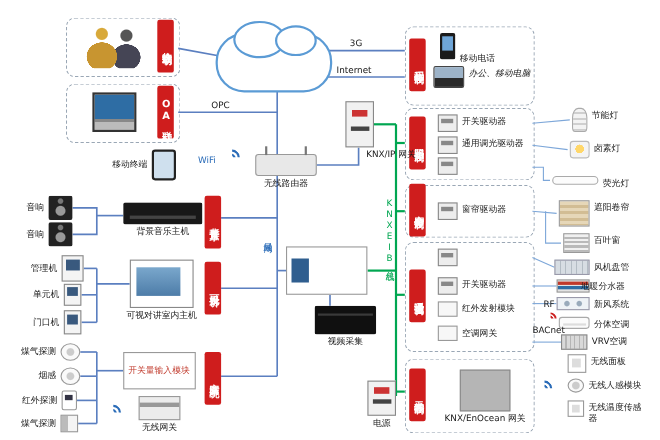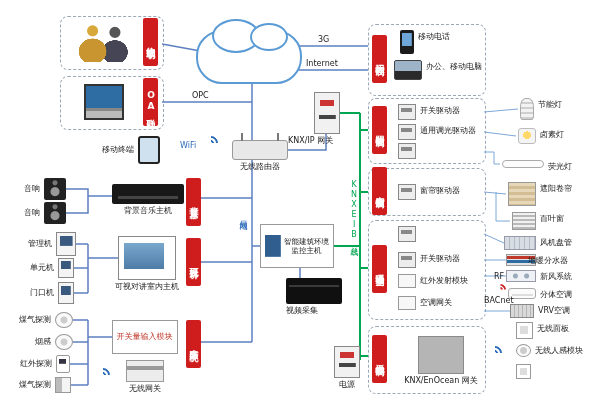--- a/index.html
+++ b/index.html
@@ -180,33 +180,32 @@
     <div class="ic ic-screen" style="left: 118px; top: 236px; width: 58px; height: 44px;"></div>
     <div class="lb" style="left: 108px; top: 282px; width: 78px; text-align: center;">可视对讲室内主机</div>
     <div class="ic ic-io-box" style="left: 112px; top: 320px; width: 66px; height: 34px;"></div>
     <div class="lb" style="color: rgb(192, 57, 43); left: 116px; top: 322px; width: 57px; height: 30px; display: flex; align-items: center; justify-content: center; text-align: center;">开关量输入模块</div>
     <div class="ic ic-module" style="left: 126px; top: 360px; width: 38px; height: 22px;"></div>
     <div class="lb" style="left: 120px; top: 384px; width: 50px; text-align: center;">无线网关</div>
     <div class="ic ic-signal" style="left: 96px; top: 368px; width: 14px; height: 14px;"></div>
     <div class="ic ic-router" style="left: 232px; top: 140px; width: 56px; height: 20px;"></div>
     <div class="lb" style="left: 230px; top: 162px; width: 60px; text-align: center;">无线路由器</div>
     <div class="ic ic-din-module" style="left: 314px; top: 92px; width: 26px; height: 42px;"></div>
-    <div class="lb" style="left: 288px; top: 136px; width: 66px; text-align: left;">KNX/IP 网关</div>
+    <div class="lb" style="left: 312px; top: 136px; width: 66px; text-align: right;">KNX/IP 网关</div>
     <div class="ic ic-host-box" style="left: 260px; top: 224px; width: 74px; height: 44px;"></div>
-    <div class="lb" style="font-size: 7.5px; left: 284px; top: 226px; width: 45px; height: 40px; display: flex; align-items: center; justify-content: center; text-align: center;">智能建筑环境监控主机</div>
     <div class="ic ic-av-black" style="left: 286px; top: 278px; width: 56px; height: 26px;"></div>
-    <div class="lb" style="left: 286px; top: 306px; width: 56px; text-align: left;">视频采集</div>
+    <div class="lb" style="left: 286px; top: 306px; width: 56px; text-align: center;">视频采集</div>
     <div class="ic ic-din-module" style="left: 334px; top: 346px; width: 26px; height: 32px;"></div>
     <div class="lb" style="left: 327px; top: 380px; width: 40px; text-align: center;">电源</div>
     <div class="ic ic-gray-box" style="left: 418px; top: 336px; width: 46px; height: 38px;"></div>
     <div class="lb" style="left: 395px; top: 376px; width: 92px; text-align: center;">KNX/EnOcean 网关</div>
     <div class="ic ic-phone" style="left: 400px; top: 30px; width: 14px; height: 24px;"></div>
-    <div class="lb" style="left: 418px; top: 32px; width: 60px;">移动电话</div>
+    <div class="lb" style="left: 418px; top: 48px; width: 60px;">移动电话</div>
     <div class="ic ic-laptop" style="left: 394px; top: 60px; width: 28px; height: 20px;"></div>
-    <div class="lb" style="left: 426px; top: 62px; width: 56px;">办公、移动电脑</div>
+    <div class="lb" style="left: 426px; top: 62px; width: 56px; font-style: italic;">办公、移动电脑</div>
     <div class="ic ic-din-sm" style="left: 398px; top: 104px; width: 18px; height: 16px;"></div>
     <div class="lb" style="left: 420px; top: 106px; width: 62px;">开关驱动器</div>
     <div class="ic ic-din-sm" style="left: 398px; top: 124px; width: 18px; height: 16px;"></div>
     <div class="lb" style="left: 420px; top: 126px; width: 62px;">通用调光驱动器</div>
     <div class="ic ic-din-sm" style="left: 398px; top: 143px; width: 18px; height: 16px;"></div>
     <div class="ic ic-din-sm" style="left: 398px; top: 184px; width: 18px; height: 16px;"></div>
     <div class="lb" style="left: 420px; top: 186px; width: 62px;">窗帘驱动器</div>
     <div class="ic ic-din-sm" style="left: 398px; top: 226px; width: 18px; height: 16px;"></div>
     <div class="ic ic-din-sm" style="left: 398px; top: 252px; width: 18px; height: 16px;"></div>
     <div class="lb" style="left: 420px; top: 254px; width: 62px;">开关驱动器</div>
@@ -234,20 +233,21 @@
     <div class="lb" style="left: 540px; top: 290px; width: 44px;">分体空调</div>
     <div class="ic ic-signal-red" style="left: 495px; top: 284px; width: 11px; height: 11px;"></div>
     <div class="ic ic-vrv" style="left: 510px; top: 304px; width: 24px; height: 14px;"></div>
     <div class="lb" style="left: 538px; top: 306px; width: 48px;">VRV空调</div>
     <div class="ic ic-panel-wh" style="left: 516px; top: 322px; width: 17px; height: 17px;"></div>
     <div class="lb" style="left: 537px; top: 324px; width: 44px;">无线面板</div>
     <div class="ic ic-signal" style="left: 488px; top: 346px; width: 14px; height: 14px;"></div>
     <div class="ic ic-sensor-round" style="left: 516px; top: 344px; width: 15px; height: 13px;"></div>
     <div class="lb" style="left: 535px; top: 346px; width: 52px;">无线人感模块</div>
     <div class="ic ic-panel-wh" style="left: 516px; top: 364px; width: 15px; height: 15px;"></div>
+    <div class="lb" style="left: 535px; top: 366px; width: 54px;">无线温度传感器</div>
     <div class="lb" style="left: 318px; top: 35px;">3G</div>
     <div class="lb" style="left: 306px; top: 59px;">Internet</div>
     <div class="lb" style="left: 192px; top: 91px;">OPC</div>
     <div class="lb" style="left: 180px; top: 141px; color: rgb(43, 108, 184);">WiFi</div>
     <div class="lb vert" style="left: 238px; top: 214px; color: rgb(43, 108, 184);">局域网</div>
     <div class="lb vert" style="left: 349px; top: 180px; color: rgb(0, 166, 81);">KNXEIB总线</div>
     <div class="lb" style="left: 494px; top: 272px;">RF</div>
     <div class="lb" style="left: 484px; top: 296px;">BACnet</div>
   </div>
 

